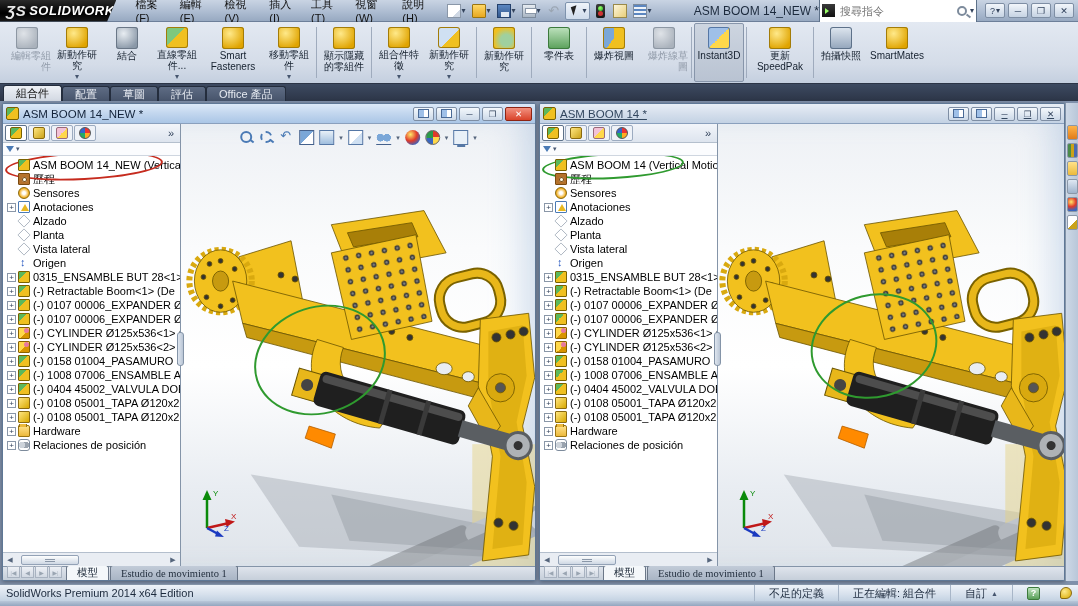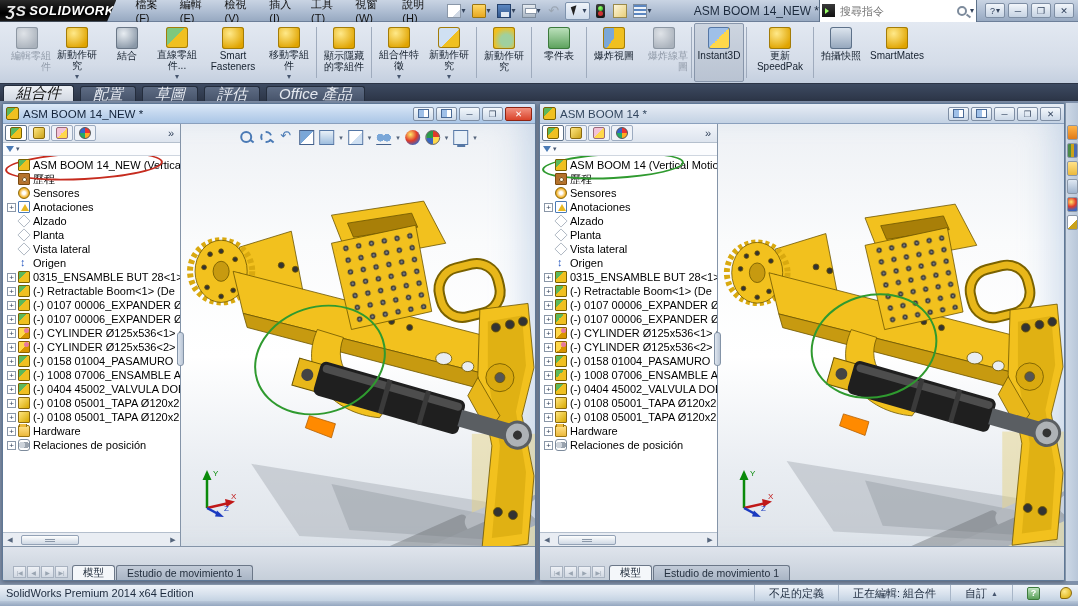--- a/index.html
+++ b/index.html
@@ -70,35 +70,35 @@
   .i-reference-geometry{background:linear-gradient(135deg,#cfe0f2 55%,#f0c020 55%)!important;}
   .i-bill-of-materials{background:linear-gradient(180deg,#bfe3bf,#5aa05a)!important;box-shadow:inset 0 0 0 1px #3c7a3c!important;}
   .i-instant3d{background:linear-gradient(135deg,#9fc0e8 50%,#ffd84a 50%)!important;box-shadow:inset 0 0 0 1px #5577a5!important;}
   .i-take-snapshot{background:linear-gradient(180deg,#dfe7f0,#93a5bb)!important;box-shadow:inset 0 0 0 1px #5d7189!important;}
   .i-new-motion-study{background:radial-gradient(circle at 60% 60%,#9fd09f 30%,#f0c020 70%)!important;}
   .i-exploded-view{background:conic-gradient(#f0c020 0 60%,#7aa7d8 60% 100%)!important;}
 
   
   .cmdtabs{position:absolute;left:0;top:84px;width:1078px;height:17px;
     background:linear-gradient(180deg,#3d4a61,#2c3547);display:flex;align-items:flex-end;padding-left:3px;}
-  .ctab{height:15px;padding:0 12px;margin-right:6px;font-size:15px;display:flex;align-items:center;
+  .ctab{height:15px;padding:0 12px;margin-right:0;font-size:11px;display:flex;align-items:center;
     background:linear-gradient(180deg,#5e6c84,#47546b);color:#e6eaf1;border:1px solid #242d3d;border-bottom:0;
-    border-radius:3px 3px 0 0;font-style:italic;}
+    border-radius:3px 3px 0 0;}
   .ctab.active{background:linear-gradient(180deg,#eef1f6,#d2d8e2);color:#111;height:16px;}
 
   
   .mdi{position:absolute;left:0;top:101px;width:1078px;height:483px;background:#7f90aa;}
   .win{position:absolute;top:2px;height:478px;border:1px solid #5f7896;border-radius:2px;
     background:#cfd6e0;box-shadow:0 1px 4px rgba(0,0,0,.35);display:flex;flex-direction:column;overflow:hidden;}
   .win-left{left:2px;width:534px;}
   .win-right{left:539px;width:526px;}
   .wtitle{height:20px;display:flex;align-items:center;padding:0 3px;gap:4px;
     border-bottom:1px solid #8aa0bd;font-size:11.5px;color:#13233a;}
   .win-left .wtitle{background:linear-gradient(180deg,#dcE9f8 0%,#c2d6ee 50%,#aac6e6 100%);}
-  .win-right .wtitle{background:linear-gradient(180deg,#e8eef6 0%,#d5dfec 50%,#c3d2e4 100%);color:#33475f;}
+  .win-right .wtitle{background:linear-gradient(180deg,#e8eef6 0%,#d5dfec 50%,#c3d2e4 100%);color:#33475f;text-decoration:underline;}
   .wicon{width:13px;height:13px;background:linear-gradient(135deg,#5cb85c 40%,#f0c020 40%);border:1px solid #7a6200;border-radius:2px;}
   .wt-label{flex:1;white-space:nowrap;overflow:hidden;}
   .wbtns{display:flex;gap:2px;align-items:center;}
   .cwb{width:21px;height:14px;border:1px solid #7e8ea4;border-radius:2px;font-size:8.5px;
     background:linear-gradient(180deg,#f4f8fc,#ccd9e8);display:flex;align-items:center;justify-content:center;color:#31425c;position:relative;}
   .cwb.close-red{background:linear-gradient(180deg,#f2917f,#d9432a);color:#fff;border-color:#8d2413;width:27px;}
   .cwb.pane::after{content:"";width:9px;height:7px;border:1px solid #4a6a96;background:linear-gradient(90deg,#9fc0e8 50%,#fff 50%);}
   .wbody{flex:1;display:flex;min-height:0;}
 
   
@@ -168,22 +168,22 @@
   .h-apply-scene{background:conic-gradient(#e03a2a 0 25%,#ffd84a 25% 50%,#3a66c0 50% 75%,#2a9a4a 75%);border-radius:50%;border:1px solid #666;}
   .h-view-settings{border:1px solid #5577a5;background:#e8f0f8;}
   .h-view-settings::after{content:"";position:absolute;left:3px;bottom:-3px;width:8px;height:2px;background:#5577a5;}
 
   .ellipse{position:absolute;border-radius:50%;pointer-events:none;}
   .ell-green{border:2.5px solid #2f9a2f;}
   .ell-red{border:2.5px solid #c62b1e;}
   .triadbox{position:absolute;left:12px;bottom:28px;width:48px;height:52px;}
 
   
-  .wtabs{height:34px;background:linear-gradient(180deg,#dfe4ec,#c6cfda);border-top:1px solid #8494a8;
-    display:flex;align-items:flex-end;padding-left:8px;}
+  .wtabs{height:14px;background:linear-gradient(180deg,#dfe4ec,#c6cfda);border-top:1px solid #8494a8;
+    display:flex;align-items:flex-end;padding-left:2px;font-family:Liberation Serif, serif;}
   .navbtns{display:flex;gap:1px;margin:0 4px 2px 2px;}
   .navbtn{width:13px;height:12px;border:1px solid #a8b2c0;background:linear-gradient(180deg,#eef1f6,#d2d9e3);
     color:#9aa5b2;font-size:6px;display:flex;align-items:center;justify-content:center;}
   .wtab{height:15px;padding:0 10px;font-size:10.5px;display:flex;align-items:center;margin-right:1px;
     background:linear-gradient(180deg,#c2cbd8,#a9b5c5);border:1px solid #6b7788;border-bottom:0;border-radius:3px 3px 0 0;color:#24303f;}
   .wtab.active{background:#f4f7fa;}
 
   
   .taskpane{position:absolute;right:0;top:2px;width:13px;height:478px;background:linear-gradient(90deg,#cdd8e6,#b9c7d9);
     border-left:1px solid #8494a8;display:flex;flex-direction:column;align-items:center;padding-top:22px;gap:3px;}

